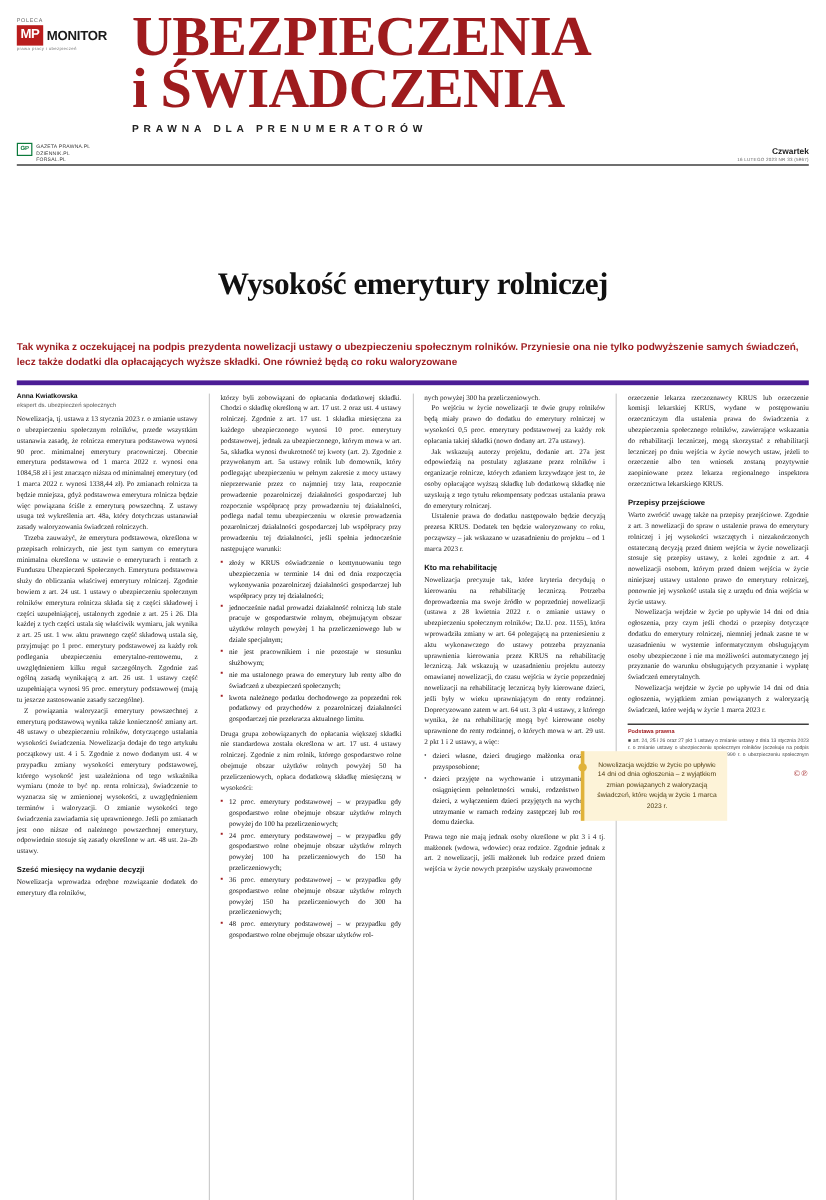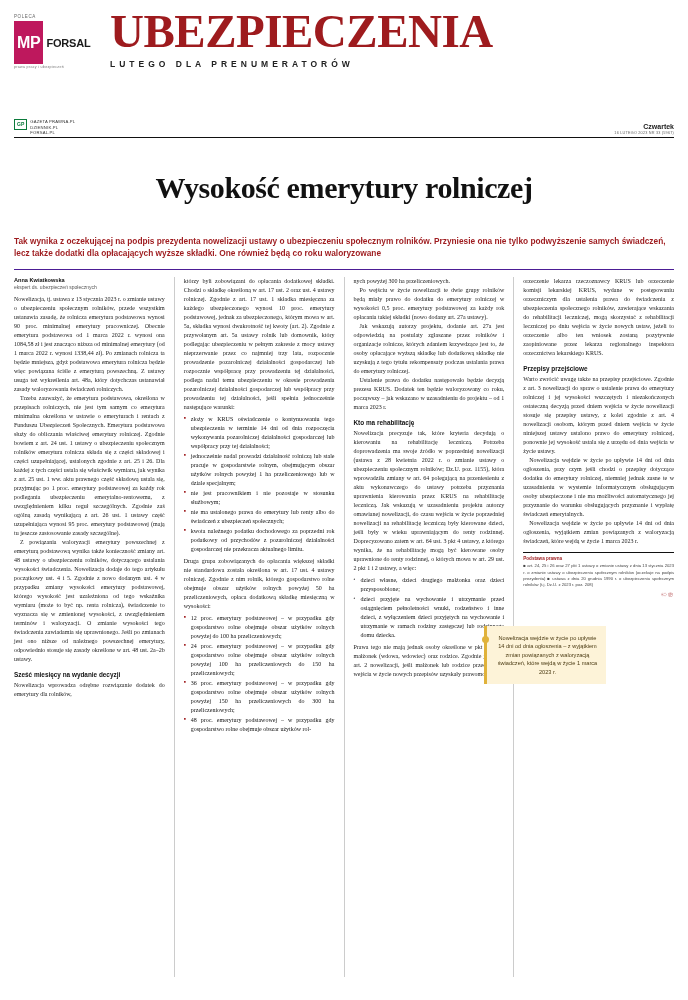--- a/index.html
+++ b/index.html
@@ -35,27 +35,27 @@
   }
   .mp-poleca {
     font-family: "Liberation Sans", sans-serif;
     font-size: 4.5px;
     letter-spacing: 0.6px;
     color: #666;
     margin-bottom: 2px;
   }
   .mp-row { display: flex; align-items: center; gap: 3px; }
   .mp-box {
-    background: #be185d;
+    background: #b91c1c;
     color: #fff;
     font-family: "Liberation Sans", sans-serif;
     font-weight: bold;
-    font-size: 16px;
+    font-size: 11px;
     line-height: 13px;
-    padding: 15px 3px;
+    padding: 2px 3px;
     letter-spacing: -0.3px;
   }
   .mp-word {
     font-family: "Liberation Sans", sans-serif;
     font-weight: bold;
     font-size: 11px;
     color: #1a1a1a;
     letter-spacing: -0.2px;
   }
   .mp-sub {
@@ -124,37 +124,37 @@
   .date-full {
     font-family: "Liberation Sans", sans-serif;
     font-size: 3.8px;
     color: #666;
     letter-spacing: 0.2px;
     margin-top: 1px;
   }
 
   
   .headline {
-    margin-top: 32px;
-    font-family: "Liberation Serif", serif;
-    font-weight: bold;
-    font-size: 30px;
+    margin-top: 84px;
+    font-family: "Liberation Serif", serif;
+    font-weight: bold;
+    font-size: 26px;
     line-height: 1.18;
     letter-spacing: -0.4px;
     color: #111;
     text-align: center;
   }
   .lead {
     margin-top: 30px;
     font-family: "Liberation Sans", sans-serif;
     font-size: 8.3px;
     line-height: 1.45;
     font-weight: bold;
     color: #9e1b1e;
-    border-bottom: 1px solid #4c1d95;
+    border-bottom: 4px solid #4c1d95;
     padding-bottom: 10px;
   }
 
   
   .cols {
     margin-top: 7px;
     display: flex;
     gap: 9px;
     height: 700px;
   }
@@ -272,28 +272,29 @@
 <body>
 
 <div class="page">
 
   <div class="masthead">
 
     <div class="mp-logo">
       <div class="mp-poleca">POLECA</div>
       <div class="mp-row">
         <span class="mp-box">MP</span>
-        <span class="mp-word">FORSAL</span>
+        <span class="mp-word">MONITOR</span>
       </div>
       <div class="mp-sub">prawa pracy i ubezpieczeń</div>
     </div>
 
     <div class="title-block">
       <div class="big-title">UBEZPIECZENIA</div>
-      <div class="dodatek">LUTEGO DLA PRENUMERATORÓW</div>
+      <div class="big-title l2">i ŚWIADCZENIA</div>
+      <div class="dodatek">PRAWNA DLA PRENUMERATORÓW</div>
     </div>
 
     <div class="masthead-bottom">
       <div class="gp-logo">
         <span class="gp-mark">GP</span>
         <span class="gp-text" style="white-space:pre-line">GAZETA PRAWNA.PL
 DZIENNIK.PL
 FORSAL.PL</span>
       </div>
       <div class="date-block">

